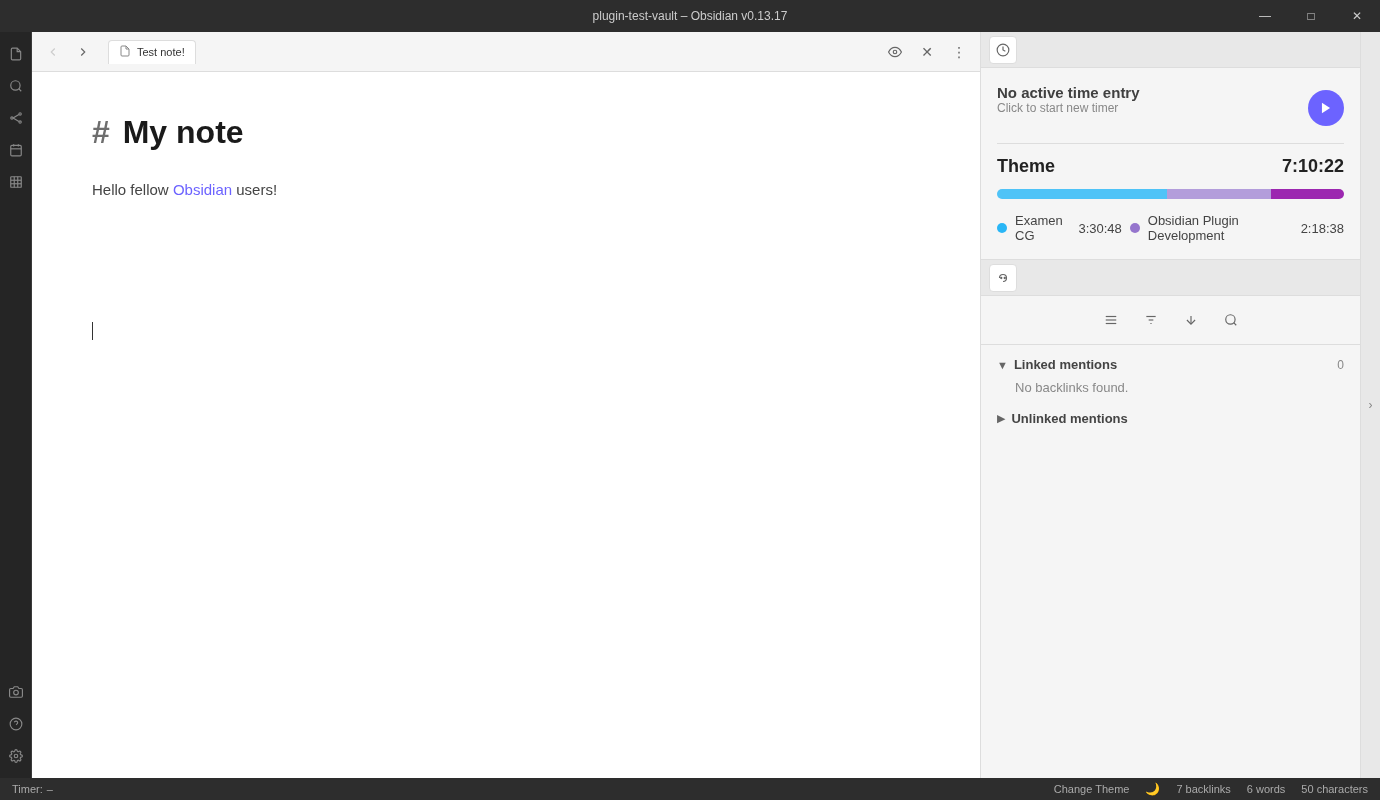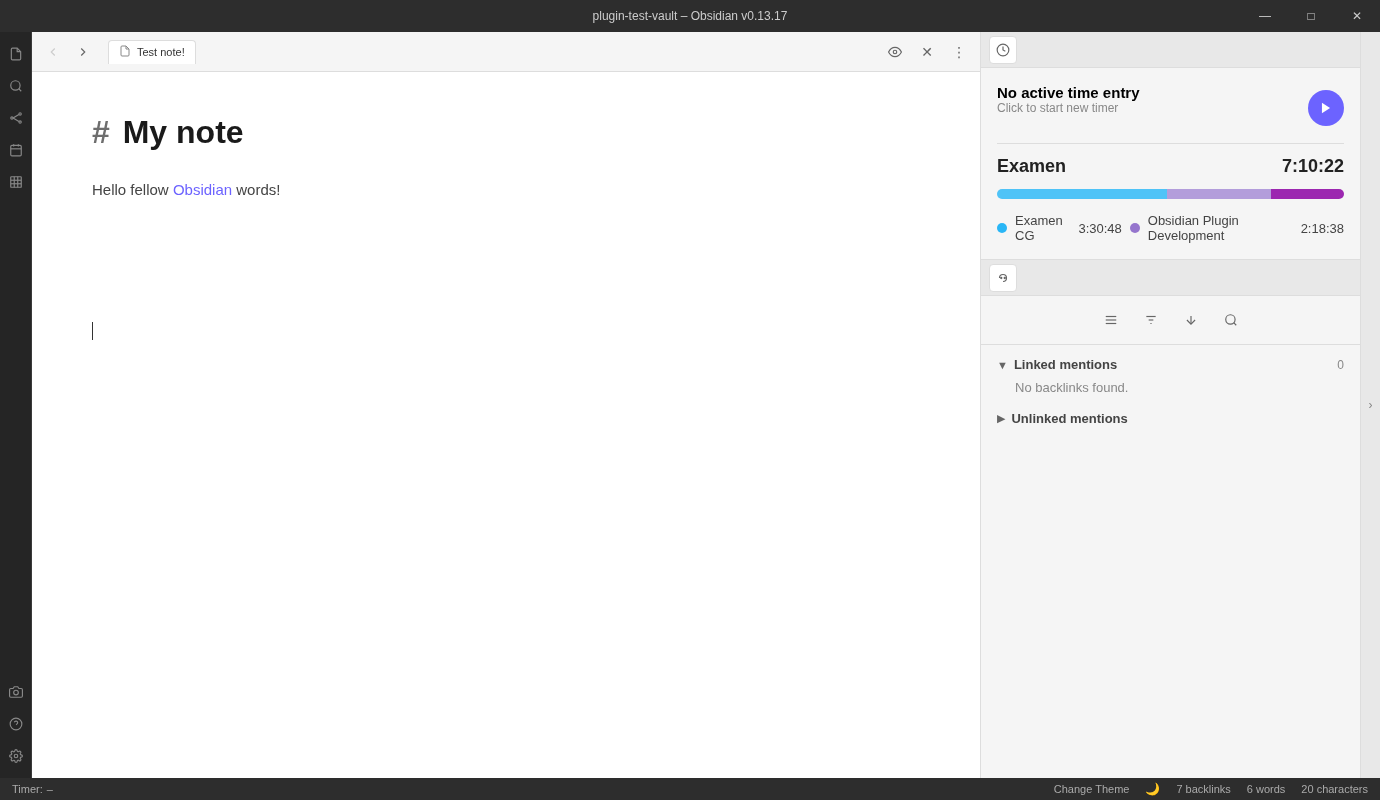--- a/index.html
+++ b/index.html
@@ -202,21 +202,21 @@
     }
     .timer-header {
       display: flex;
       align-items: center;
       justify-content: space-between;
       margin-bottom: 4px;
     }
     .no-active-entry {
       font-size: 15px;
       font-weight: 600;
-      color: #000000;
+      color: #404040;
     }
     .start-timer-btn {
       width: 36px;
       height: 36px;
       border-radius: 50%;
       background: #6c63ff;
       border: none;
       cursor: pointer;
       display: flex;
       align-items: center;
@@ -554,21 +554,21 @@
         <button class="tab-action-btn">⋮</button>
       </div>
     </div>
 
     <div class="note-editor">
       <div class="note-heading">
         <span class="hash">#</span>
         <span>My note</span>
       </div>
       <div class="note-body">
-        <span>Hello fellow </span><a class="note-link">Obsidian</a><span> words!</span>
+        <span>Hello fellow </span><a class="note-link">Obsidian</a><span> users!</span>
       </div>
       <div class="cursor-line">
         <div class="text-cursor"></div>
       </div>
     </div>
   </div>
 
   <div class="right-panel">
 
     <div class="timer-section">
@@ -587,21 +587,21 @@
             <div class="click-to-start">Click to start new timer</div>
           </div>
           <button class="start-timer-btn">
             <svg width="14" height="14" viewBox="0 0 24 24" fill="white">
               <polygon points="5 3 19 12 5 21 5 3"></polygon>
             </svg>
           </button>
         </div>
         <div class="divider"></div>
         <div class="today-row">
-          <span class="today-label">Examen</span>
+          <span class="today-label">Theme</span>
           <span class="today-time">7:10:22</span>
         </div>
         <div class="progress-bar">
           <div class="progress-segment" style="width:49%; background:#4fc3f7;"></div>
           <div class="progress-segment" style="width:30%; background:#b39ddb;"></div>
           <div class="progress-segment" style="width:21%; background:#9c27b0;"></div>
         </div>
         <div class="time-entries">
           <div class="time-entry">
             <div class="entry-dot" style="background:#29b6f6;"></div>
@@ -681,14 +681,14 @@
 <div class="status-bar">
   <div class="status-item">
     <span>Timer:</span>
     <span>–</span>
   </div>
   <div class="status-spacer"></div>
   <span class="status-link">Change Theme</span>
   <span class="moon-icon-status">🌙</span>
   <span>7 backlinks</span>
   <span>6 words</span>
-  <span>20 characters</span>
+  <span>50 characters</span>
 </div>
 
 </body></html>

